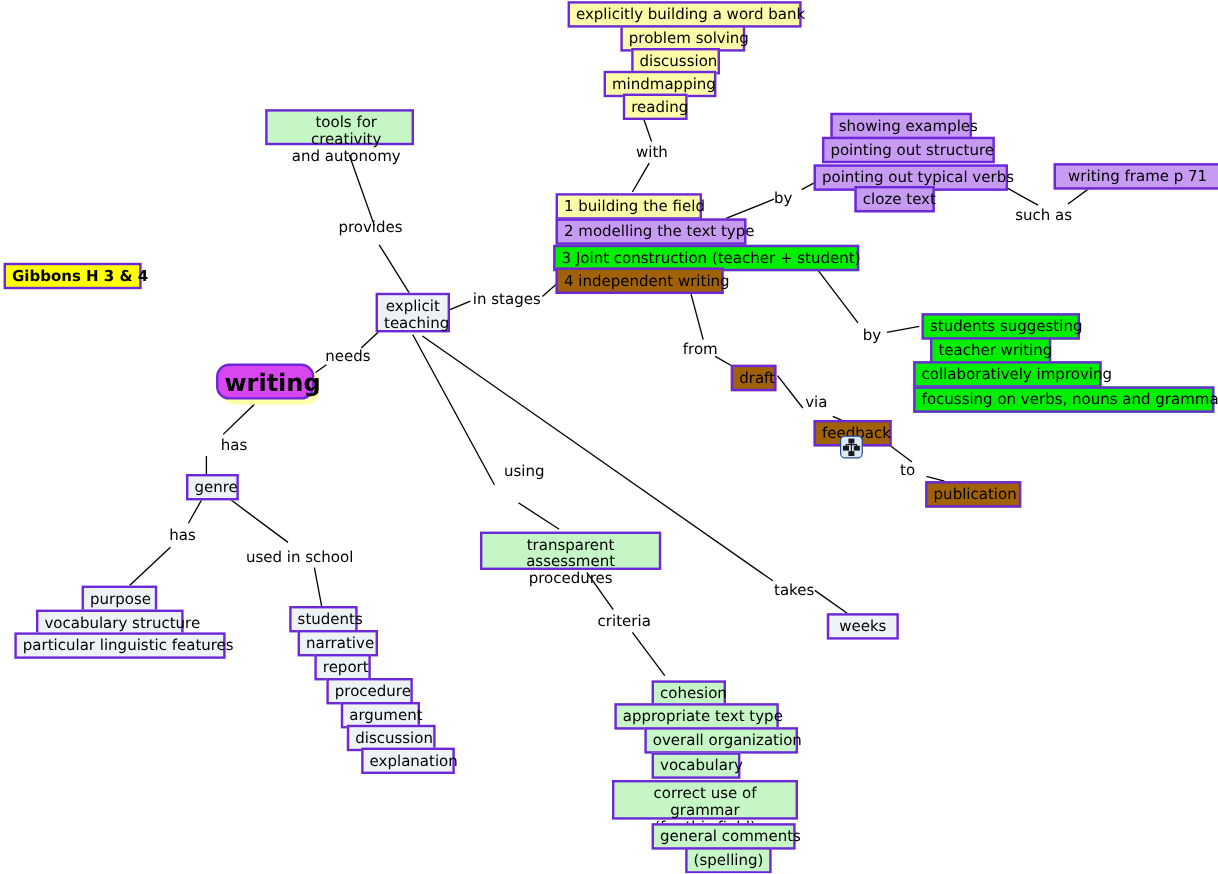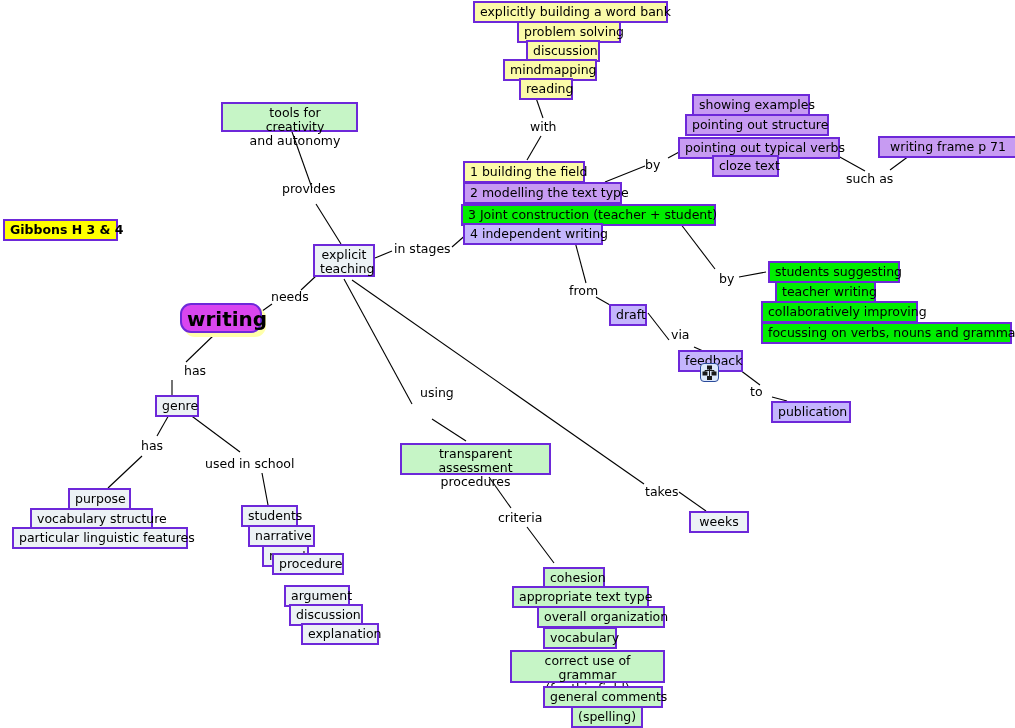--- a/index.html
+++ b/index.html
@@ -37,21 +37,21 @@
     text-align: center;
     white-space: nowrap;
     padding: 2px 5px 2px 5px;
     background: #ecf2f5;
   }
   .node.multiline { white-space: normal; }
   .c-plain   { background: #ecf2f5; }
   .c-yellow  { background: #fbfba8; }
   .c-purple  { background: #c79bf2; }
   .c-green   { background: #00ee00; }
-  .c-orange  { background: #c4b5fd; }
+  .c-orange  { background: #a16207; }
   .c-mint    { background: #c6f5c6; }
   .c-title   { background: #ffff00; font-weight: bold; }
 
   .node.root {
     border-radius: 11px;
     font-weight: bold;
     font-size: 20px;
     background: #d946ef;
     box-shadow: 4px 4px 0 0 #ffffaa;
   }
@@ -131,38 +131,38 @@
 
       <path d="M 352 280 L 644 484"></path>
       <path d="M 679 492 L 706 511"></path>
     </g>
   </svg>
 
   <div class="node c-title" style="left:3px; top:219px; width:115px;">Gibbons H 3 &amp; 4</div>
 
   <div class="node root" style="left:180px; top:303px; width:82px; height:30px; line-height:24px;">writing</div>
 
-  <div class="node c-mint multiline" style="left:221px; top:102px; width:137px; height:30px;padding-left:16px;">
+  <div class="node c-mint multiline" style="left:221px; top:91px; width:124px; height:30px;padding-left:16px;">
     <span>tools for creativity<br>and autonomy</span>
   </div>
 
   <div class="node c-plain multiline" style="left:313px; top:244px; width:62px; height:33px;">
     <span>explicit<br>teaching</span>
   </div>
 
   <div class="node c-plain" style="left:155px; top:395px; width:44px;">genre</div>
 
   <div class="node c-plain" style="left:68px; top:488px; width:63px;">purpose</div>
   <div class="node c-plain" style="left:30px; top:508px; width:123px;">vocabulary structure</div>
   <div class="node c-plain" style="left:12px; top:527px; width:176px;">particular linguistic features</div>
 
   <div class="node c-plain" style="left:241px; top:505px; width:57px;">students</div>
   <div class="node c-plain" style="left:248px; top:525px; width:67px;">narrative</div>
   <div class="node c-plain" style="left:262px; top:545px; width:47px;">report</div>
-  <div class="node c-plain" style="left:272px; top:553px; width:72px;">procedure</div>
+  <div class="node c-plain" style="left:272px; top:565px; width:72px;">procedure</div>
   <div class="node c-plain" style="left:284px; top:585px; width:66px;">argument</div>
   <div class="node c-plain" style="left:289px; top:604px; width:74px;">discussion</div>
   <div class="node c-plain" style="left:301px; top:623px; width:78px;">explanation</div>
 
   <div class="node c-yellow" style="left:473px; top:1px; width:195px;">explicitly building a word bank</div>
   <div class="node c-yellow" style="left:517px; top:21px; width:104px;">problem solving</div>
   <div class="node c-yellow" style="left:526px; top:40px; width:74px;">discussion</div>
   <div class="node c-yellow" style="left:503px; top:59px; width:94px;">mindmapping</div>
   <div class="node c-yellow" style="left:519px; top:78px; width:54px;">reading</div>
 

